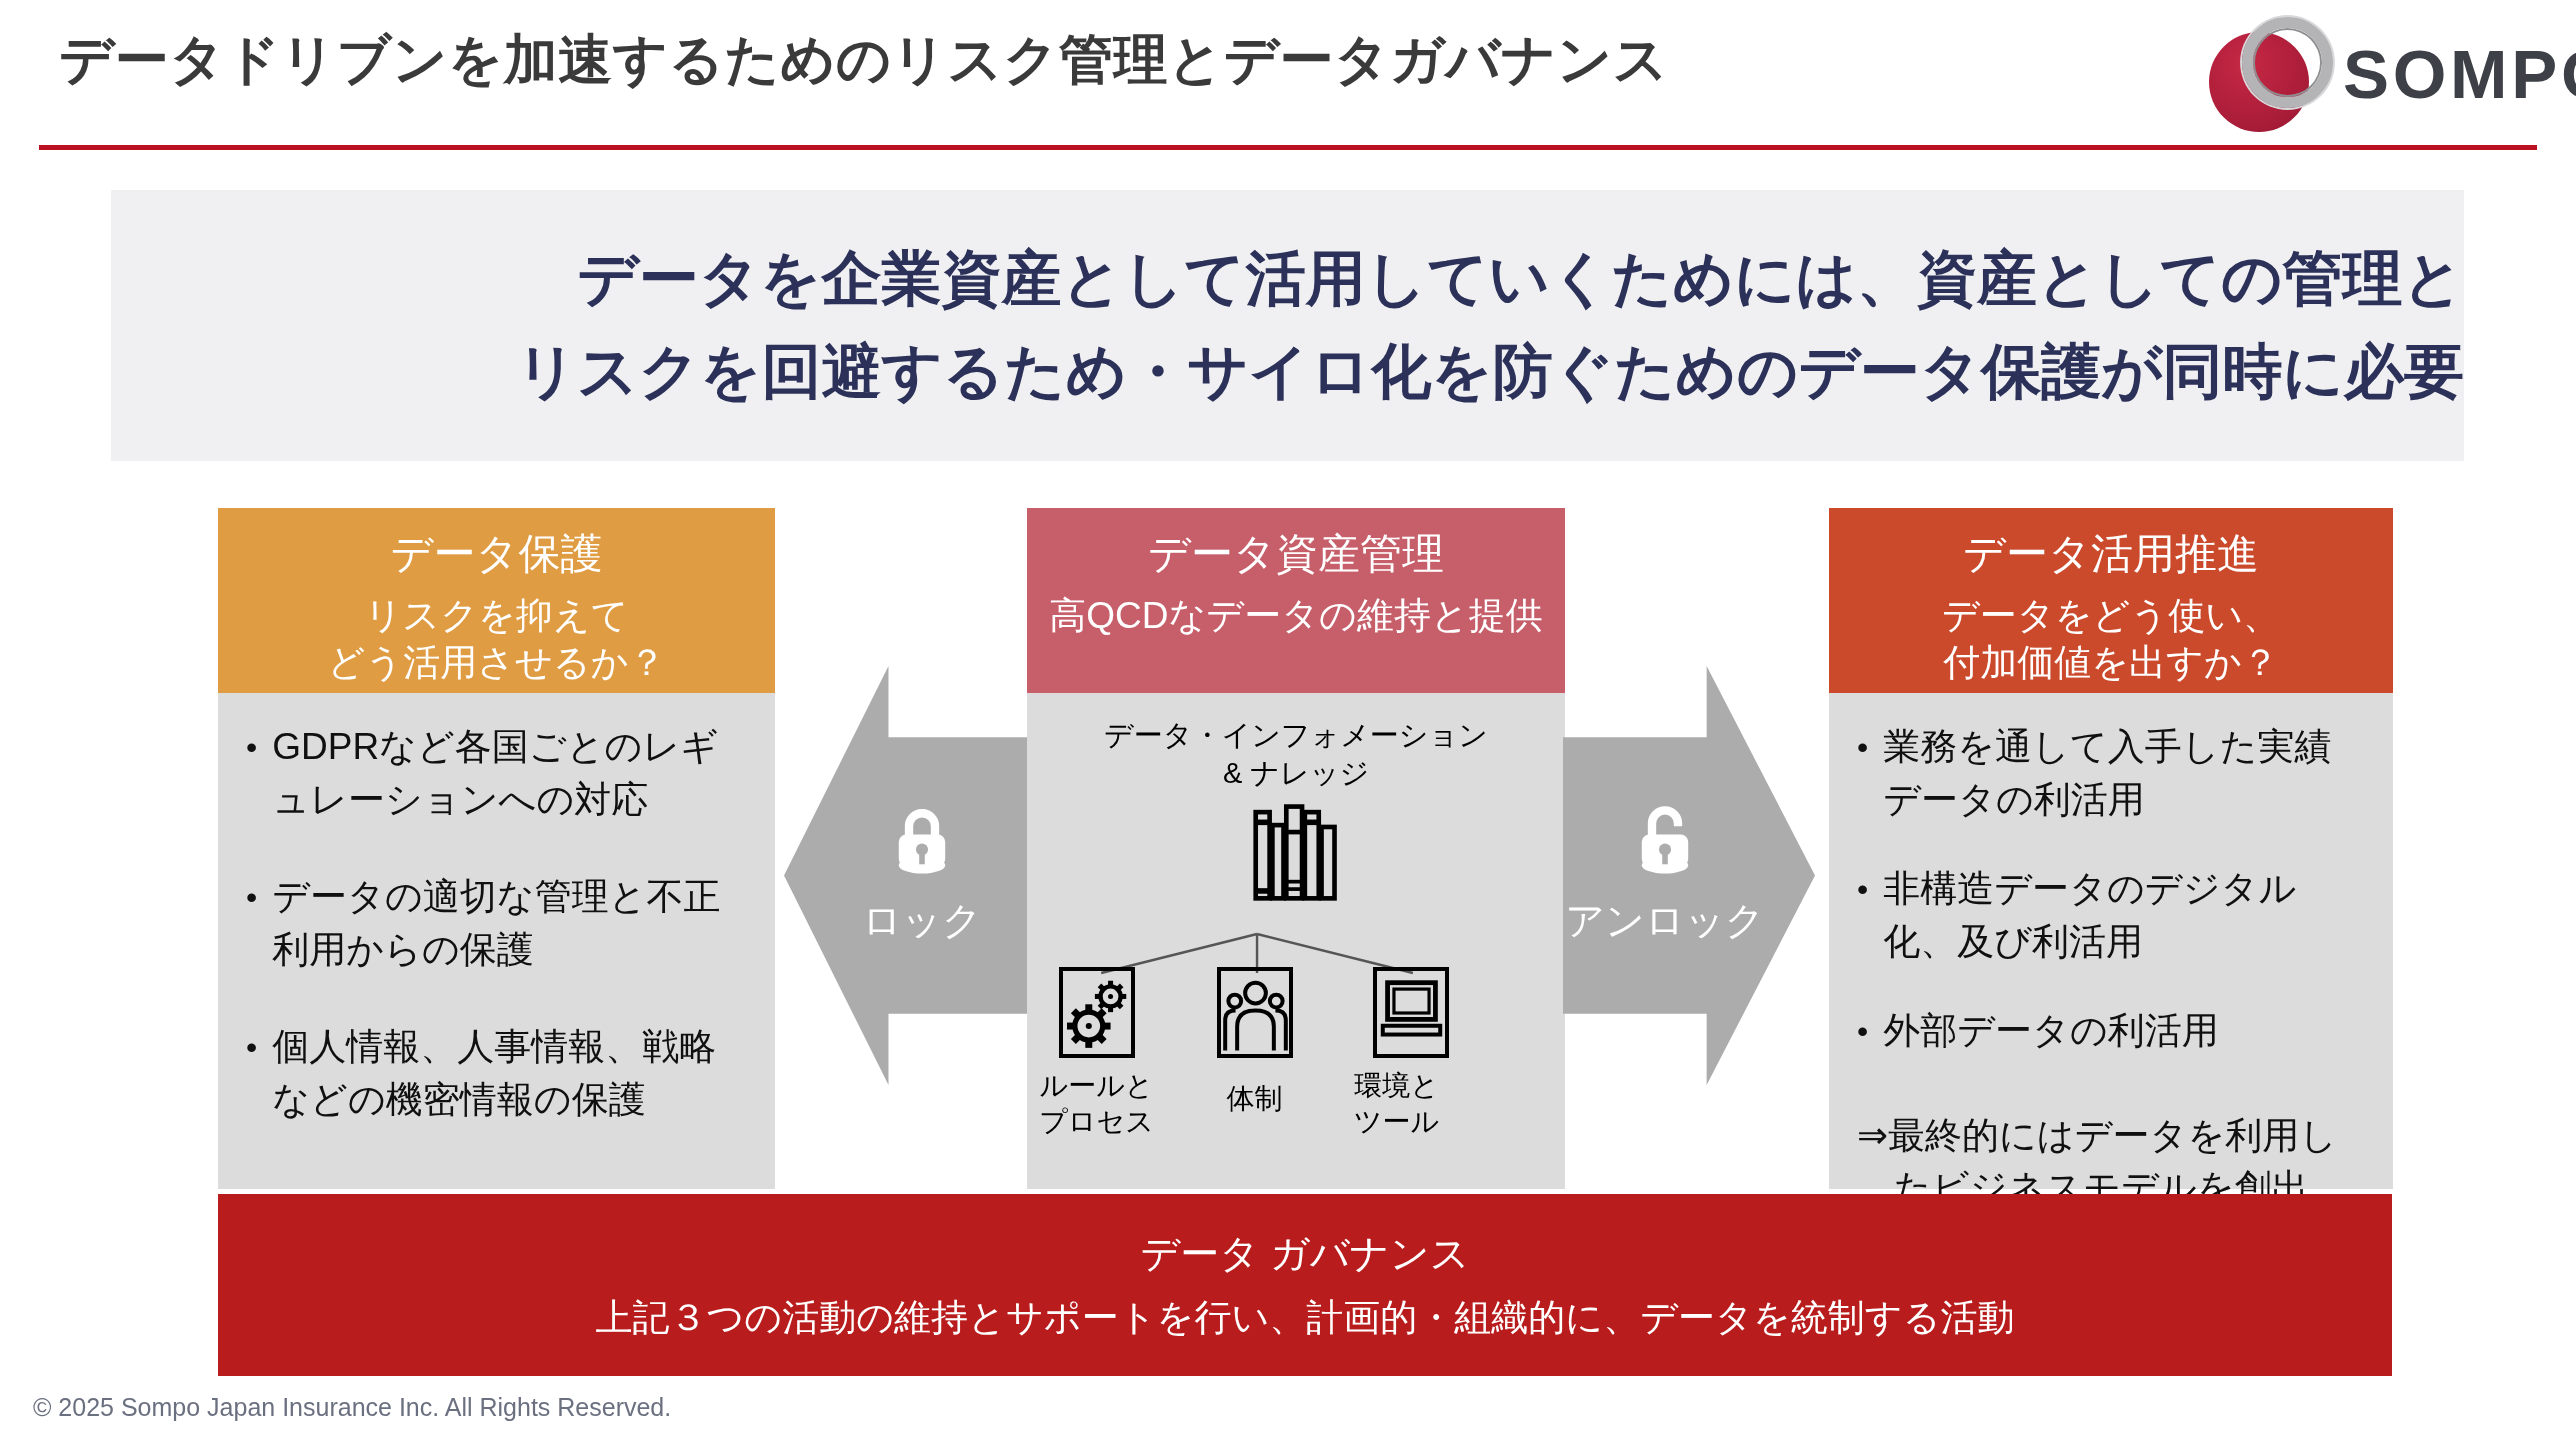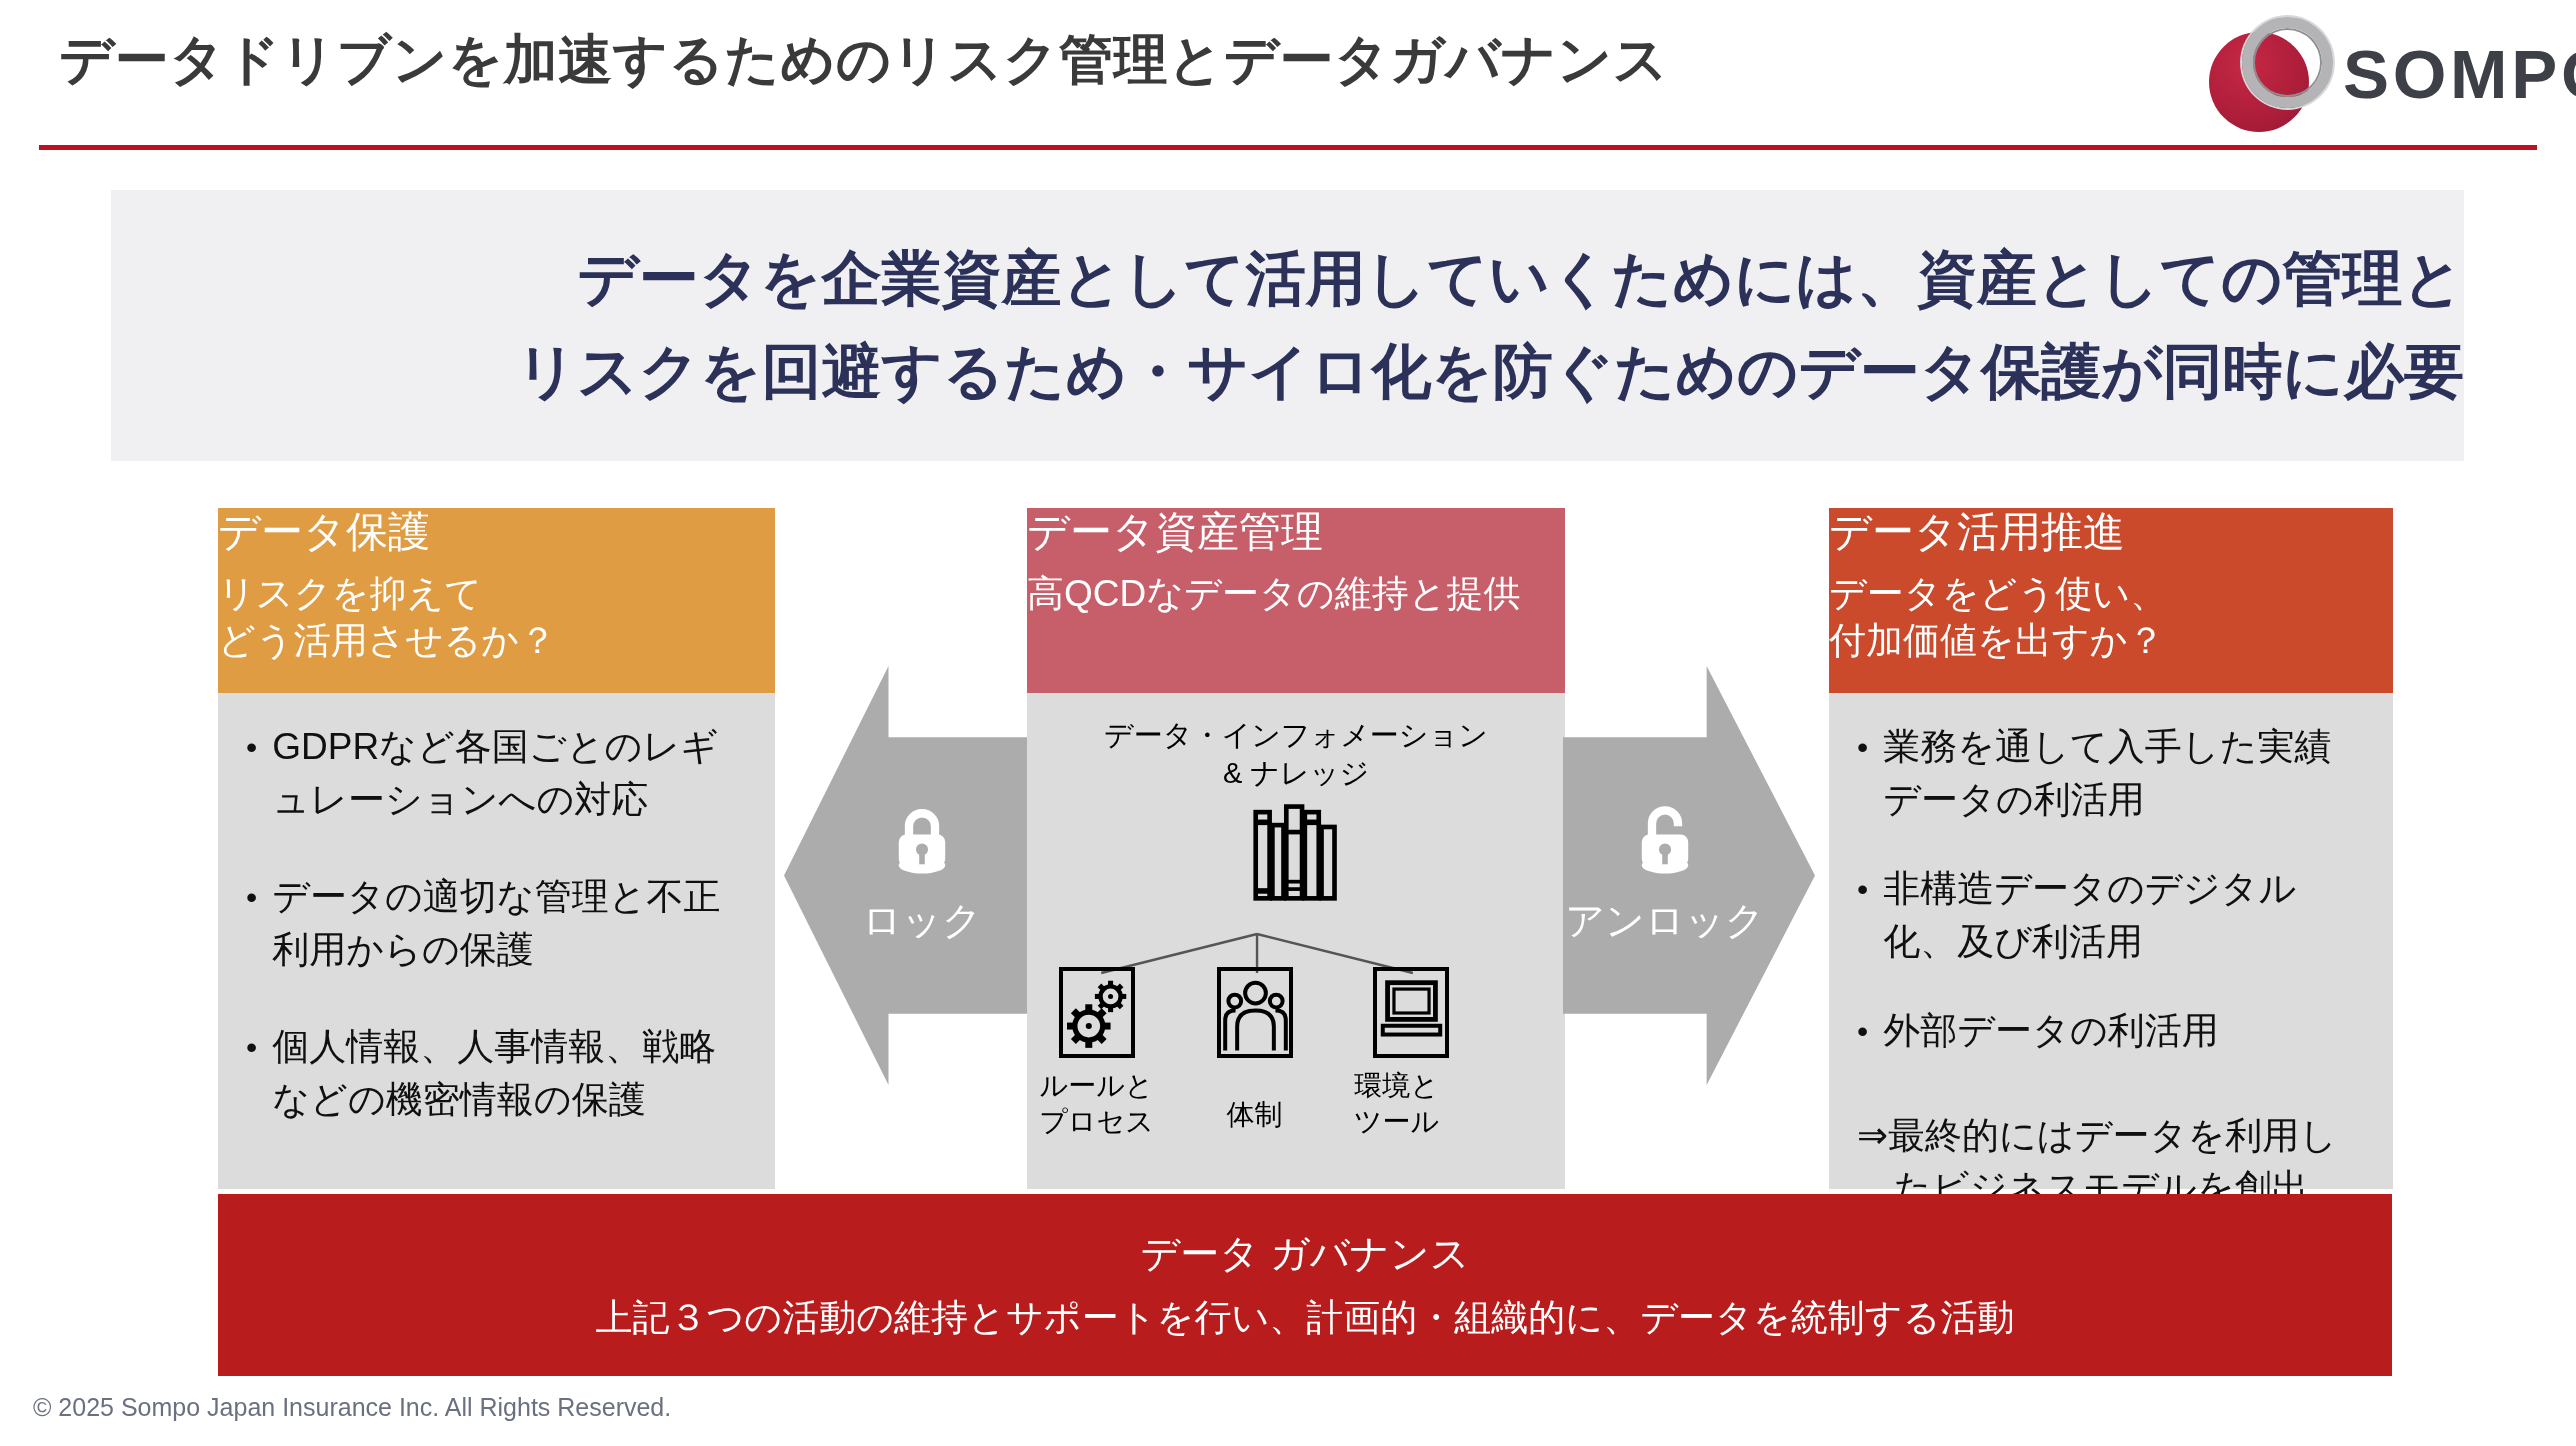--- a/index.html
+++ b/index.html
@@ -19,21 +19,21 @@
   .logo-text{font-size:69px;font-weight:700;color:#3d4046;letter-spacing:3.7px;}
   
   .banner{position:absolute;left:111px;top:190px;width:2353px;height:271px;background:#f0f0f2;
     display:flex;flex-direction:column;align-items:flex-end;justify-content:center;gap:12px;}
   .banner-line{font-size:60px;font-weight:600;color:#2b3158;white-space:nowrap;}
   
   .col{position:absolute;top:508px;}
   .col-left{left:218px;width:557px;}
   .col-center{left:1027px;width:538px;}
   .col-right{left:1829px;width:564px;border-radius:18px;}
-  .col-header{height:185px;color:#fff;text-align:center;display:flex;flex-direction:column;align-items:flex-start;padding-top:0;box-sizing:border-box;}
+  .col-header{height:185px;color:#fff;text-align:center;display:flex;flex-direction:column;align-items:center;padding-top:22px;box-sizing:border-box;}
   .col-left  .col-header{background:#df9c43;}
   .col-center .col-header{background:#c75f6b;}
   .col-right .col-header{background:#cb4a2c;}
   .col-header .hd-title{font-size:42px;line-height:1.15;margin-bottom:15px;}
   .col-header .hd-sub{font-size:37px;line-height:1.25;}
   .col-body{background:#dcdcdc;height:496px;box-sizing:border-box;position:relative;}
   .col-left .col-body,.col-right .col-body{padding:28px 24px 0 28px;display:flex;flex-direction:column;gap:45px;}
   .bullet{display:flex;gap:15px;font-size:37px;line-height:1.42;color:#101010;}
   .bullet .dot{flex:0 0 auto;font-size:32px;line-height:1.65;}
   .col-right .col-body{gap:37px;}
@@ -43,21 +43,21 @@
   .info-label{font-size:29px;line-height:1.32;text-align:center;color:#000;padding-top:23px;}
   .books-wrap{display:flex;justify-content:center;margin-top:7.4px;}
   .connector-svg{position:absolute;left:0;top:239px;width:538px;height:43px;}
   .icon-box{position:absolute;width:76px;height:91px;border:4.6px solid #000;box-sizing:border-box;
     display:flex;align-items:center;justify-content:center;background:transparent;}
   .icon-box.gears{left:32px;top:274px;}
   .icon-box.people{left:190px;top:274px;}
   .icon-box.laptop{left:346px;top:274px;}
   .icon-label{position:absolute;top:375px;width:185px;text-align:center;font-size:28px;line-height:1.3;color:#000;}
   .icon-label.l1{left:-23px;}
-  .icon-label.l2{left:135px;top:404px;}
+  .icon-label.l2{left:135px;top:388px;}
   .icon-label.l3{left:277px;}
   
   .arrow{position:absolute;top:666px;background:#acacac;display:flex;flex-direction:column;align-items:center;justify-content:center;gap:13px;}
   .arrow-left{left:784px;width:243px;height:419px;
     clip-path:polygon(0 50%,43% 0,43% 17%,100% 17%,100% 83%,43% 83%,43% 100%);padding-left:33px;box-sizing:border-box;}
   .arrow-right{left:1563px;width:252px;height:419px;
     clip-path:polygon(100% 50%,57% 0,57% 17%,0 17%,0 83%,57% 83%,57% 100%);padding-right:48px;box-sizing:border-box;}
   .arrow-label{color:#fff;font-size:39px;white-space:nowrap;}
   
   .gov{position:absolute;left:218px;top:1194px;width:2174px;height:182px;background:#b91c1c;color:#fff;

